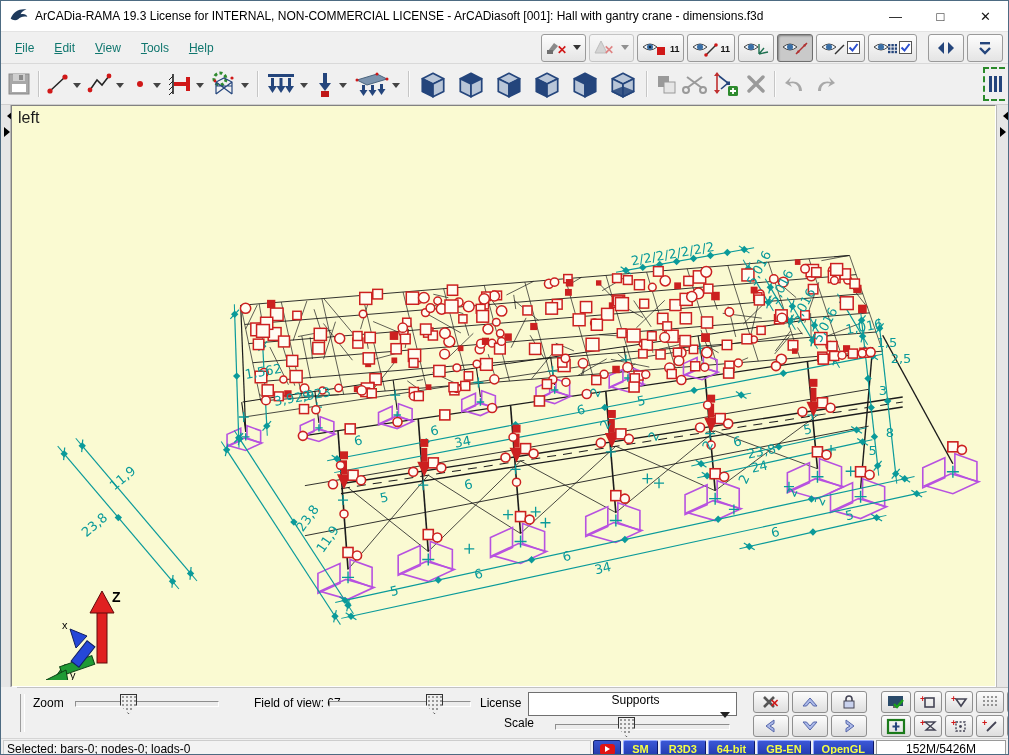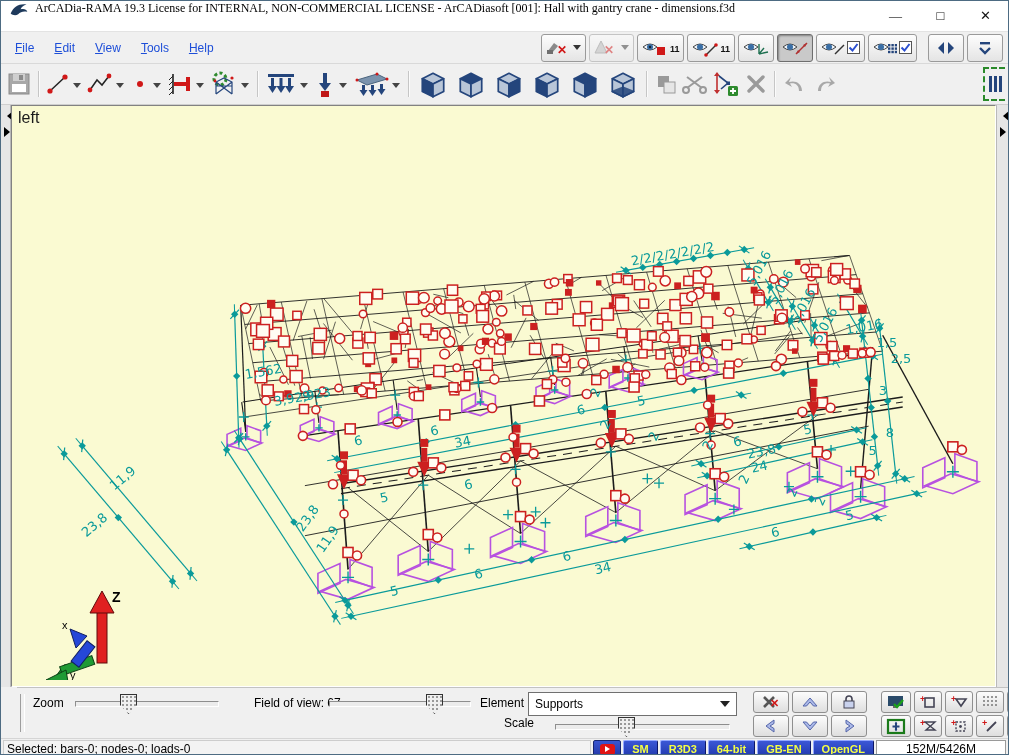--- a/index.html
+++ b/index.html
@@ -1,28 +1,28 @@
 <!DOCTYPE html>
 <html><head>
 <meta charset="utf-8">
 <style>
   html,body{margin:0;padding:0;background:#888;}
   body{width:1009px;height:755px;font-family:"Liberation Sans",sans-serif;-webkit-font-smoothing:antialiased;}
   .window{position:relative;width:1007px;height:753px;border:1px solid #4d6b82;background:#f0f0f0;overflow:hidden;}
 
   
-  .titlebar{height:30px;background:#ffffff;display:flex;align-items:flex-start;border-bottom:1px solid #e3e3e3;font-family:Liberation Serif, serif;}
+  .titlebar{height:30px;background:#ffffff;display:flex;align-items:center;border-bottom:1px solid #e3e3e3;}
   .app-icon{width:20px;height:20px;margin:0 6px 0 8px;flex:0 0 auto;}
   .title-text{font-size:12px;color:#000;white-space:nowrap;overflow:hidden;}
   .win-controls{margin-left:auto;display:flex;height:100%;}
   .win-btn{width:45px;height:100%;display:flex;align-items:center;justify-content:center;font-size:13px;color:#111;}
 
   
   .menubar{height:31px;background:#f0f0f0;display:flex;align-items:center;border-bottom:1px solid #d9d9d9;padding-left:4px;}
-  .menu-item{padding:5px 10px;font-size:12px;color:#1d4ed8;}
+  .menu-item{padding:5px 10px;font-size:12px;color:#0f766e;}
   .menu-tools{margin-left:auto;display:flex;align-items:center;gap:3px;padding-right:5px;}
   .mtb{height:26px;border:1px solid #9a9a9a;border-radius:3px;background:linear-gradient(#fdfdfd,#e4e4e4);display:flex;align-items:center;padding:0 4px;gap:2px;}
   .mtb.pressed{background:#c9c9c9;border-color:#6e6e6e;box-shadow:inset 1px 1px 2px rgba(0,0,0,.35);}
   .mtb.disabled{opacity:.5;}
   .drop-arrow{width:0;height:0;border:4px solid transparent;border-top:5px solid #333;margin-left:3px;margin-top:4px;}
   .badge-num{font-size:9px;font-weight:bold;color:#111;align-self:flex-start;margin-top:9px;}
   .mini{width:26px;justify-content:center;}
 
   
   .toolbar2{height:40px;background:#f0f0f0;display:flex;align-items:center;padding:0 3px;border-bottom:1px solid #cfcfcf;}
@@ -1190,22 +1190,22 @@
   <div class="controls">
     <span class="grip"></span>
     <span class="ctl-label" style="left:16px;top:8px;">Zoom</span>
     <div class="track" style="left:58px;top:13px;width:142px;">
       <span class="thumb" style="left:44px;"></span>
     </div>
     <span class="ctl-label" style="left:237px;top:8px;">Field of view: 67</span>
     <div class="track" style="left:312px;top:13px;width:140px;">
       <span class="thumb" style="left:96px;"></span>
     </div>
-    <span class="ctl-label" style="left:463px;top:8px;">Element</span>
-    <div class="combo" style="left:511px;top:4px;">
+    <span class="ctl-label" style="left:463px;top:8px;">License</span>
+    <div class="combo" style="left:511px;top:4px;flex-direction:column;">
       <span>Supports</span>
       <span class="ca"></span>
     </div>
     <span class="ctl-label" style="left:487px;top:28px;">Scale</span>
     <div class="track" style="left:538px;top:36px;width:173px;">
       <span class="thumb" style="left:62px;"></span>
     </div>
     <div class="btn-grid">
       <div class="gbtn">
         <svg width="20" height="16" viewBox="0 0 20 16">

